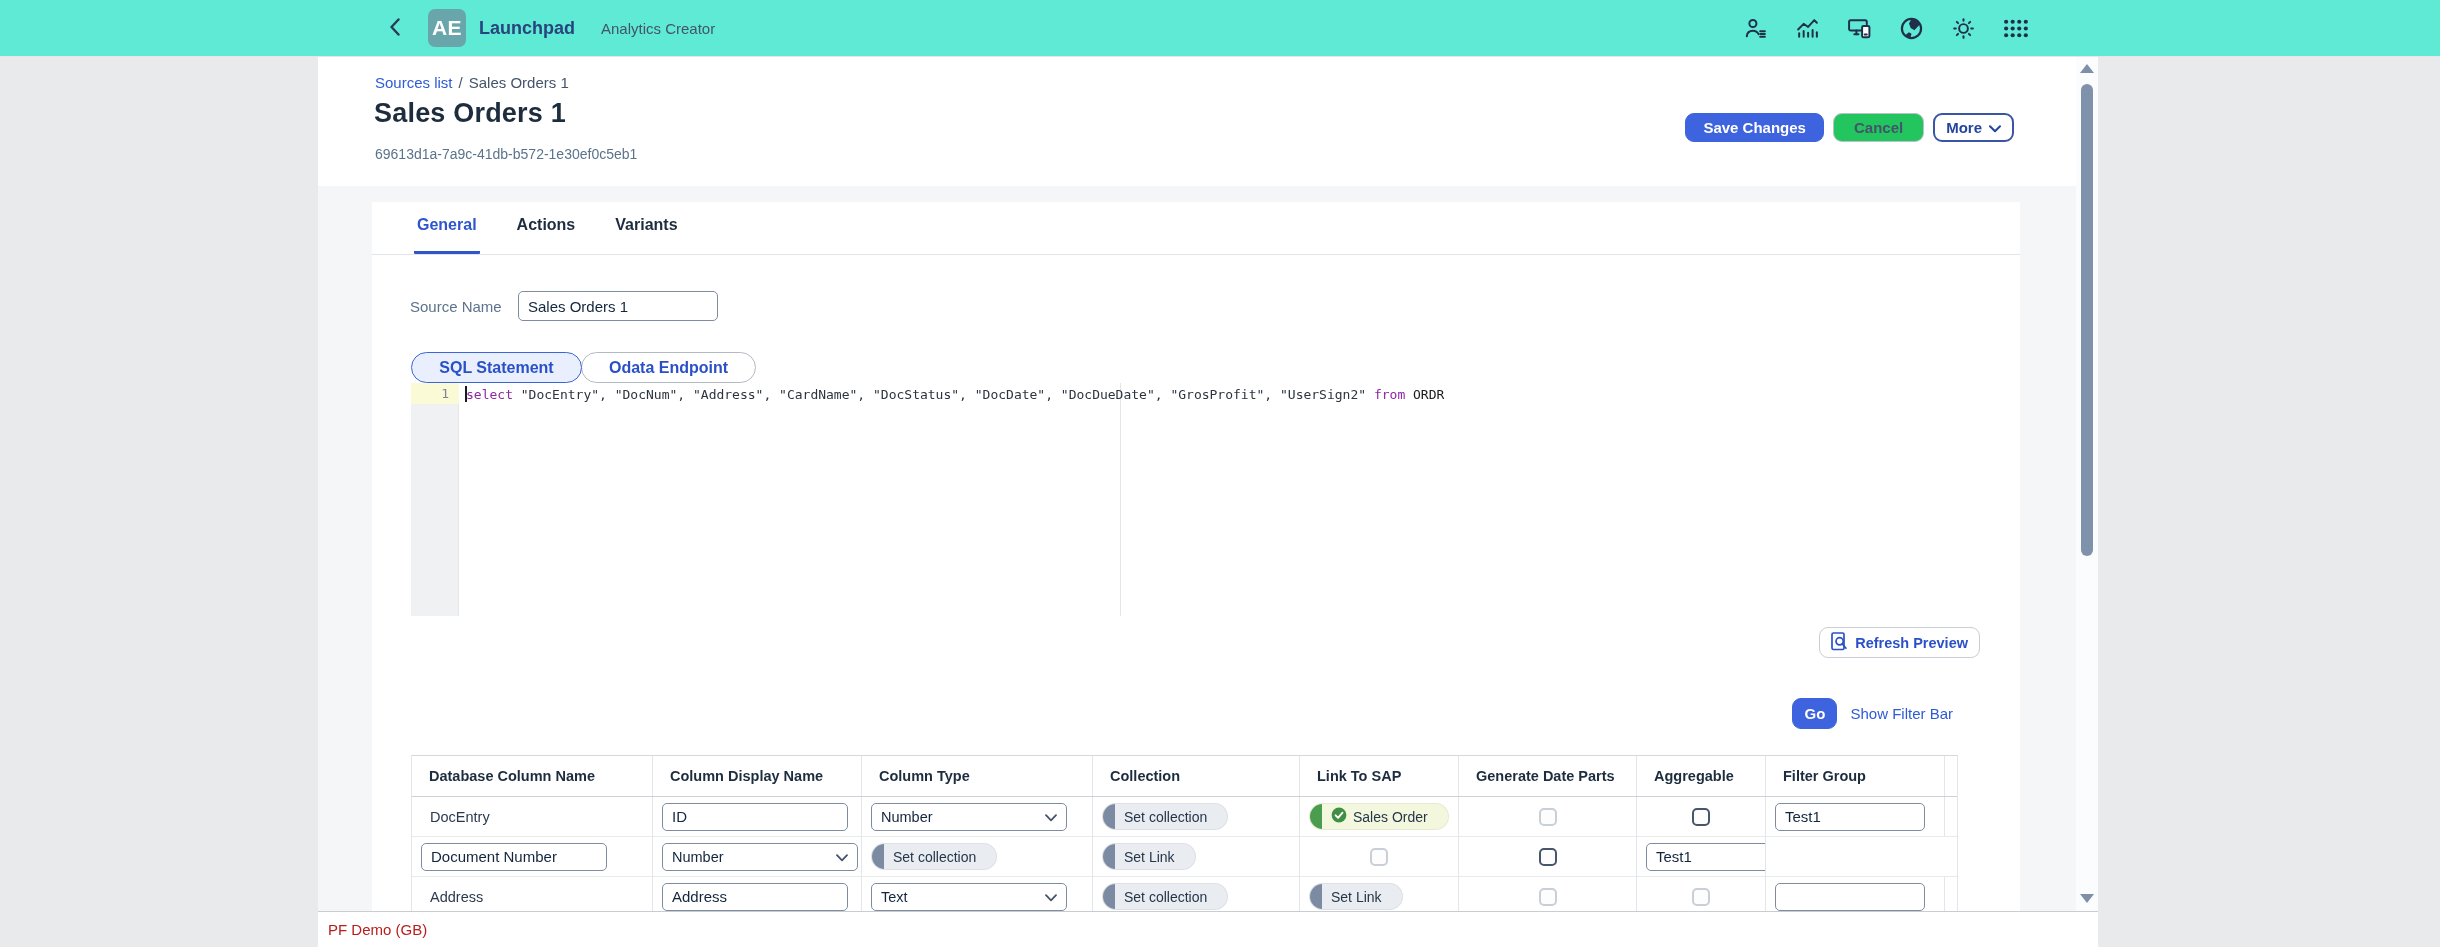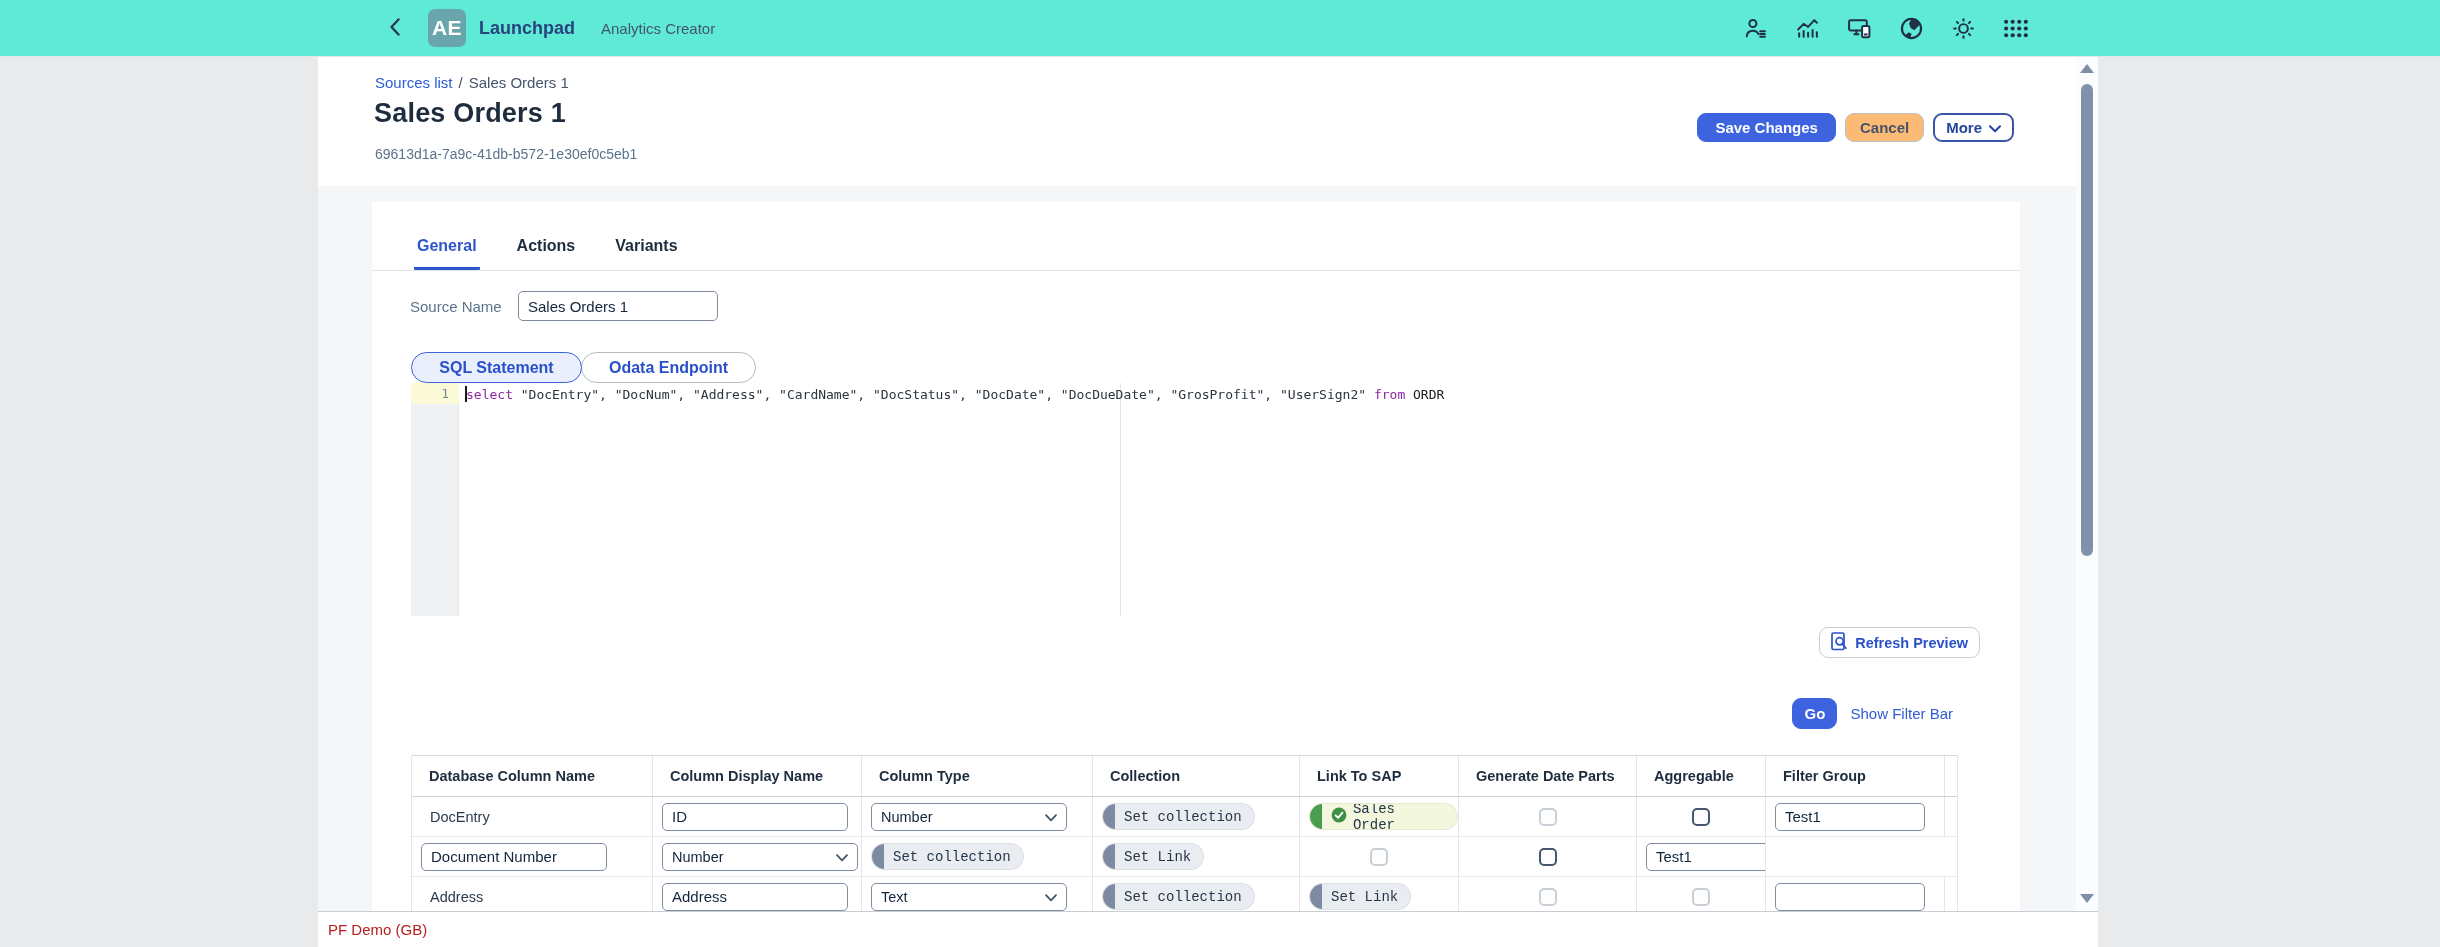--- a/index.html
+++ b/index.html
@@ -20,27 +20,27 @@
   .column{position:absolute;left:318px;top:56px;width:1780px;height:855px;background:#f5f6f7;}
   .header-card{position:absolute;left:0;top:0;width:1758px;height:130px;background:#fff;}
   .breadcrumb{position:absolute;left:57px;top:18px;font-size:15px;color:#44546a;}
   .breadcrumb a{color:#2e5bd6;text-decoration:none;cursor:pointer;}
   .bc-sep{margin:0 6px;color:#44546a;}
   .page-title{position:absolute;left:56px;top:42px;font-size:27px;font-weight:800;color:#1d2d3e;letter-spacing:.2px;}
   .uuid{position:absolute;left:57px;top:90px;font-size:14px;color:#5b738b;}
   .header-actions{position:absolute;right:62px;top:57px;display:flex;gap:9px;align-items:center;}
   .btn{height:29px;border-radius:9px;font-family:"Liberation Sans",sans-serif;font-size:15px;font-weight:700;display:flex;align-items:center;justify-content:center;cursor:pointer;box-sizing:border-box;}
   .btn-primary{background:#3e63de;color:#fff;border:1px solid #3e63de;padding:0 17px;}
-  .btn-ghost{background:#fdba74;color:#45536b;border:1px solid #bac1c9;padding:0 14px;font-weight:600;}
+  .btn-ghost{background:#22c55e;color:#45536b;border:1px solid #bac1c9;padding:0 20px;font-weight:600;}
   .btn-outline{background:#fff;color:#2344a0;border:2px solid #3a55a5;padding:0 11px;gap:7px;}
   .btn-outline svg{width:12px;height:8px;}
 
   
   .panel{position:absolute;left:54px;top:146px;width:1648px;height:709px;background:#fff;}
-  .tabstrip{position:absolute;left:0;top:16px;width:100%;height:53px;border-bottom:1px solid #e3e6e9;display:flex;align-items:flex-end;padding-left:42px;gap:34px;box-sizing:border-box;}
+  .tabstrip{position:absolute;left:0;top:0;width:100%;height:53px;border-bottom:1px solid #e3e6e9;display:flex;padding-left:42px;gap:34px;box-sizing:border-box;}
   .tab{font-size:16px;font-weight:700;color:#1d2d3e;padding:14px 3px 12px;border-bottom:3px solid transparent;cursor:pointer;}
   .tab.active{color:#2f55cc;border-bottom:3px solid #2f55cc;border-radius:0 0 1px 1px;}
 
   .field-label{position:absolute;left:38px;top:96px;font-size:15px;color:#5b738b;}
   .text-input{box-sizing:border-box;border:1px solid #7f8ca0;border-radius:5px;background:#fff;color:#13263d;font-family:"Liberation Sans",sans-serif;font-size:15px;padding:0 9px;}
   .source-input{position:absolute;left:146px;top:89px;width:200px;height:30px;}
 
   .pill{position:absolute;top:150px;height:31px;border-radius:17px;box-sizing:border-box;display:flex;align-items:center;justify-content:center;font-size:16px;font-weight:700;color:#2a50c8;cursor:pointer;background:#fff;}
   .pill-sql{left:39px;width:171px;background:#e9effd;border:1px solid #3b65d8;z-index:2;}
   .pill-odata{left:209px;width:175px;border:1px solid #b4bac2;z-index:1;}
@@ -72,21 +72,21 @@
   .t-cell:last-child{border-right:none;}
   .h-cell{font-size:14.5px;font-weight:700;color:#1d2d3e;padding-left:17px;}
   .c-text{font-size:14.5px;color:#2a3a4d;padding-left:18px;}
   .cell-input{margin-left:9px;width:186px;height:28px;}
   .cell-input.filter{width:150px;}
   .sel{margin-left:9px;width:196px;height:28px;border:1px solid #7f8ca0;border-radius:5px;background:#fff;display:flex;align-items:center;justify-content:space-between;padding:0 9px;box-sizing:border-box;cursor:pointer;}
   .sel-label{font-size:14.5px;color:#13263d;}
   .sel svg{width:12px;height:8px;color:#44546a;}
   .chip{margin-left:9px;height:27px;border-radius:14px;display:flex;align-items:center;background:#e9ecf0;border:1px solid rgba(0,0,0,0.05);overflow:hidden;cursor:pointer;box-sizing:border-box;}
   .chip-bar{width:12px;align-self:stretch;background:#7c8ba1;}
-  .chip-body{display:flex;align-items:center;gap:6px;padding:0 12px 0 9px;font-size:14px;color:#26364a;font-family:Liberation Mono, monospace;}
+  .chip-body{display:flex;align-items:center;gap:6px;padding:0 20px 0 9px;font-size:14px;color:#26364a;}
   .chip.linked{background:#f3f7dd;}
   .chip.linked .chip-bar{background:#4a9d4e;}
   .chip svg{width:16px;height:16px;}
   .cbx{width:18px;height:18px;border:2px solid #46566d;border-radius:5px;background:#fdfdfe;box-sizing:border-box;cursor:pointer;}
   .cbx.disabled{border-color:#c8cfd7;}
   .cbx-cell{justify-content:center;}
 
   
   .vscroll{position:absolute;left:2076px;top:56px;width:22px;height:855px;background:#fbfcfd;z-index:4;}
   .scroll-up{position:absolute;left:4px;top:8px;width:0;height:0;border-left:7px solid transparent;border-right:7px solid transparent;border-bottom:9px solid #7e8fa8;cursor:pointer;}

